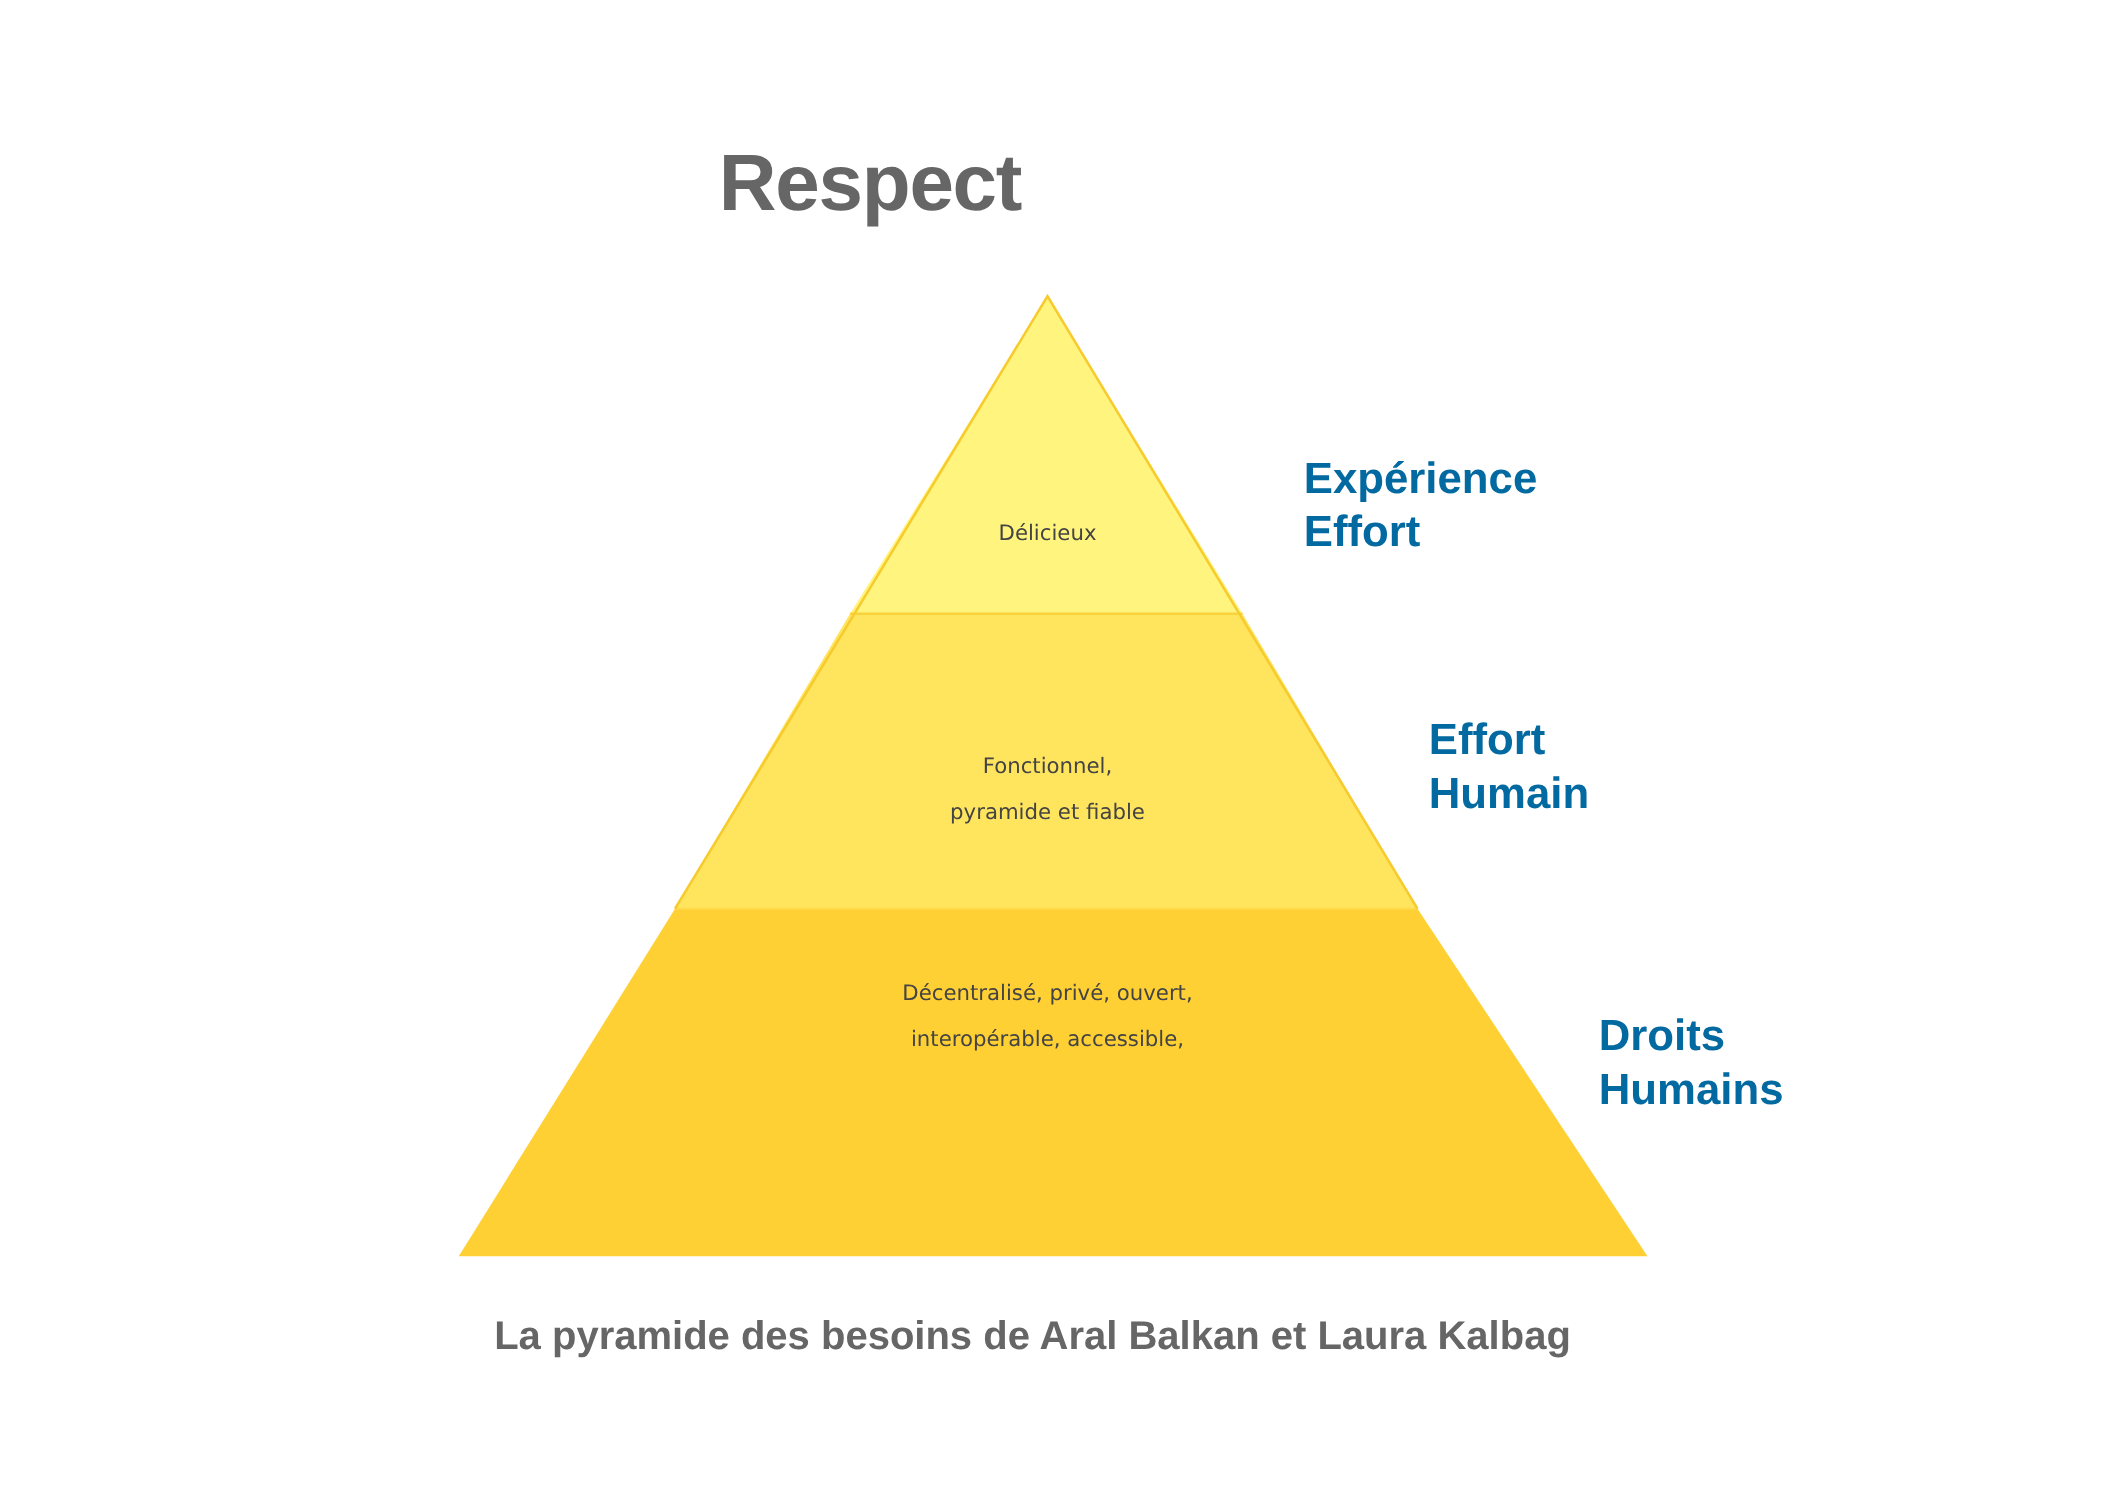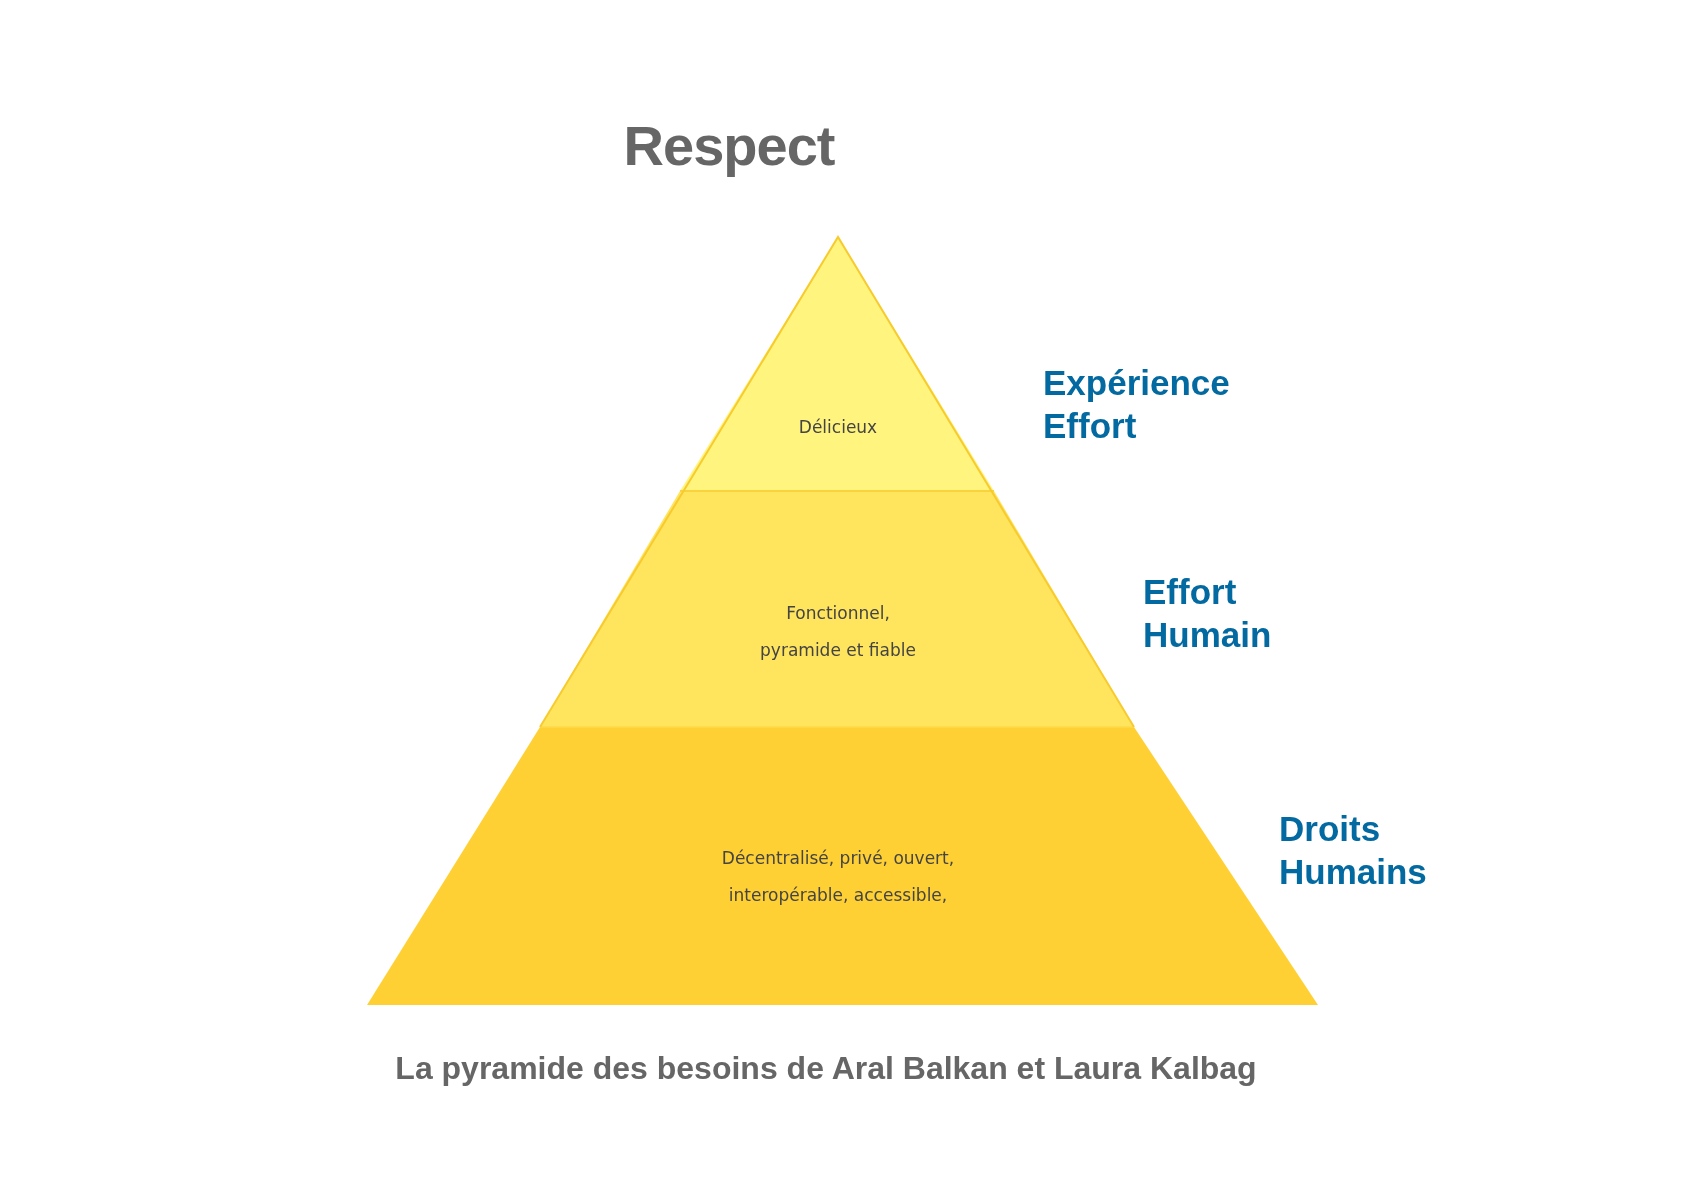--- a/index.html
+++ b/index.html
@@ -1,20 +1,20 @@
 <!DOCTYPE html>
 <html><head>
   <meta charset="utf-8">
   <style>
     html, body { margin: 0; padding: 0; background: #ffffff; }
     body { width: 1684px; height: 1190px; position: relative; overflow: hidden; font-family: "Liberation Sans", "DejaVu Sans", sans-serif; }
     .title {
       position: absolute; left: 0; width: 1392px; top: 100px;
-      text-align: center; font-weight: bold; font-size: 56px; color: #666666;
-      letter-spacing: -1px; line-height: 92px; padding-left: 33px;
+      text-align: center; font-weight: bold; font-size: 64px; color: #666666;
+      letter-spacing: -1px; line-height: 92px;
     }
     svg.pyramid { position: absolute; left: 0; top: 0; }
     .tier-text {
       position: absolute; text-align: center; color: #444444;
       font-family: "DejaVu Sans", sans-serif; font-size: 17px; line-height: 37px;
     }
     .side-label {
       position: absolute; font-weight: bold; font-size: 35px; line-height: 43px; color: #0369a1;
       font-family: "Liberation Sans", "DejaVu Sans", sans-serif;
     }
@@ -45,21 +45,21 @@
 
 <div class="tier-text" style="left:688px; width:300px; top:409px;">
   <div>Délicieux</div>
 </div>
 
 <div class="tier-text" style="left:638px; width:400px; top:575px;margin-top:20px;">
   <div>Fonctionnel,</div>
   <div>pyramide et fiable</div>
 </div>
 
-<div class="tier-text" style="left:588px; width:500px; top:840px;">
+<div class="tier-text" style="left:588px; width:500px; top:777px;">
   <div>Décentralisé, privé, ouvert,</div>
   <div>interopérable, accessible,</div>
 </div>
 
 <div class="side-label" style="left:1043px; top:361px;">
   <div>Expérience</div>
   <div>Effort</div>
 </div>
 
 <div class="side-label" style="left:1143px; top:570px;">

